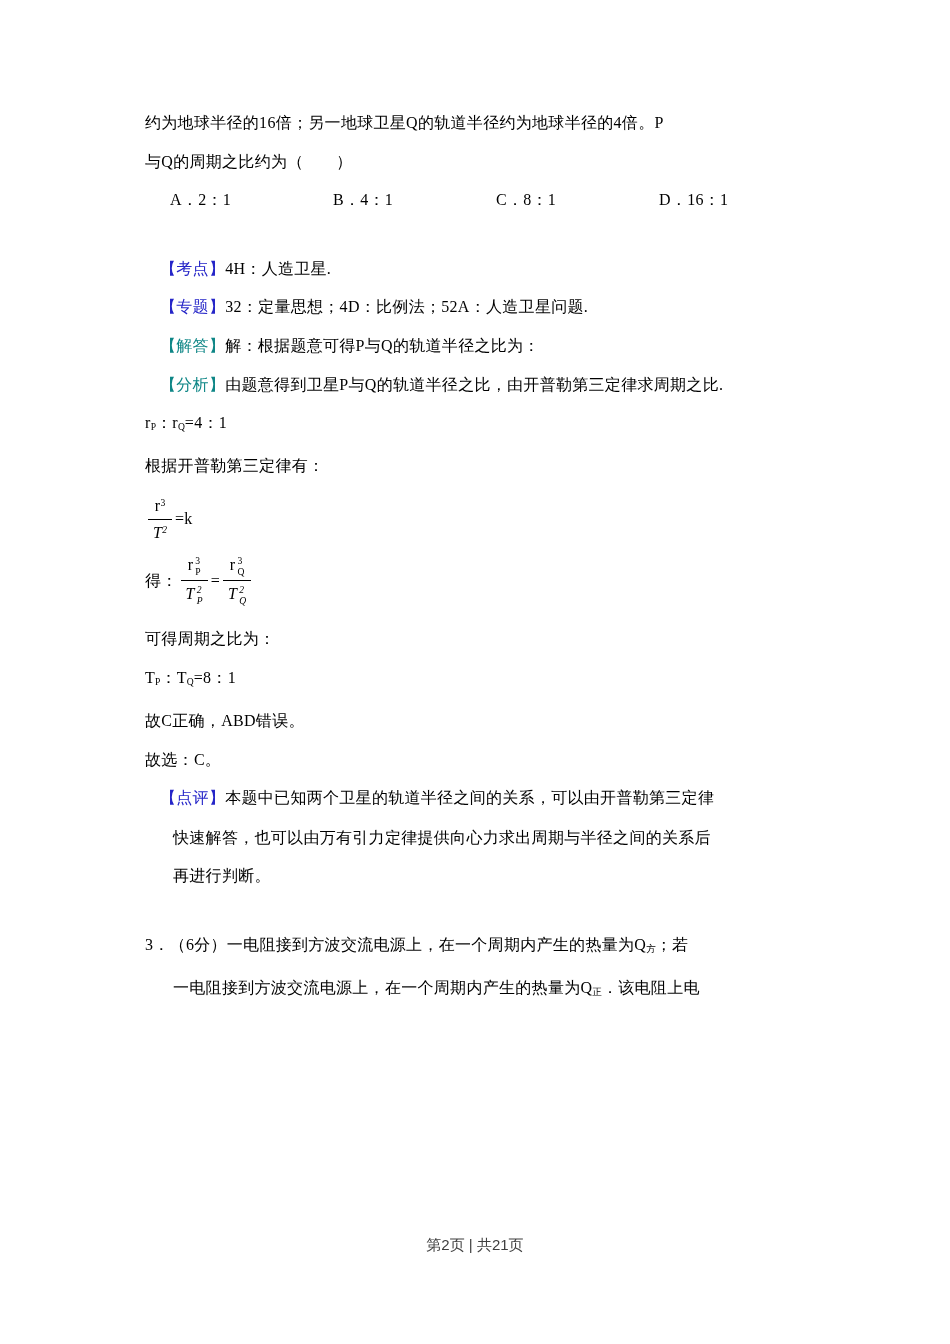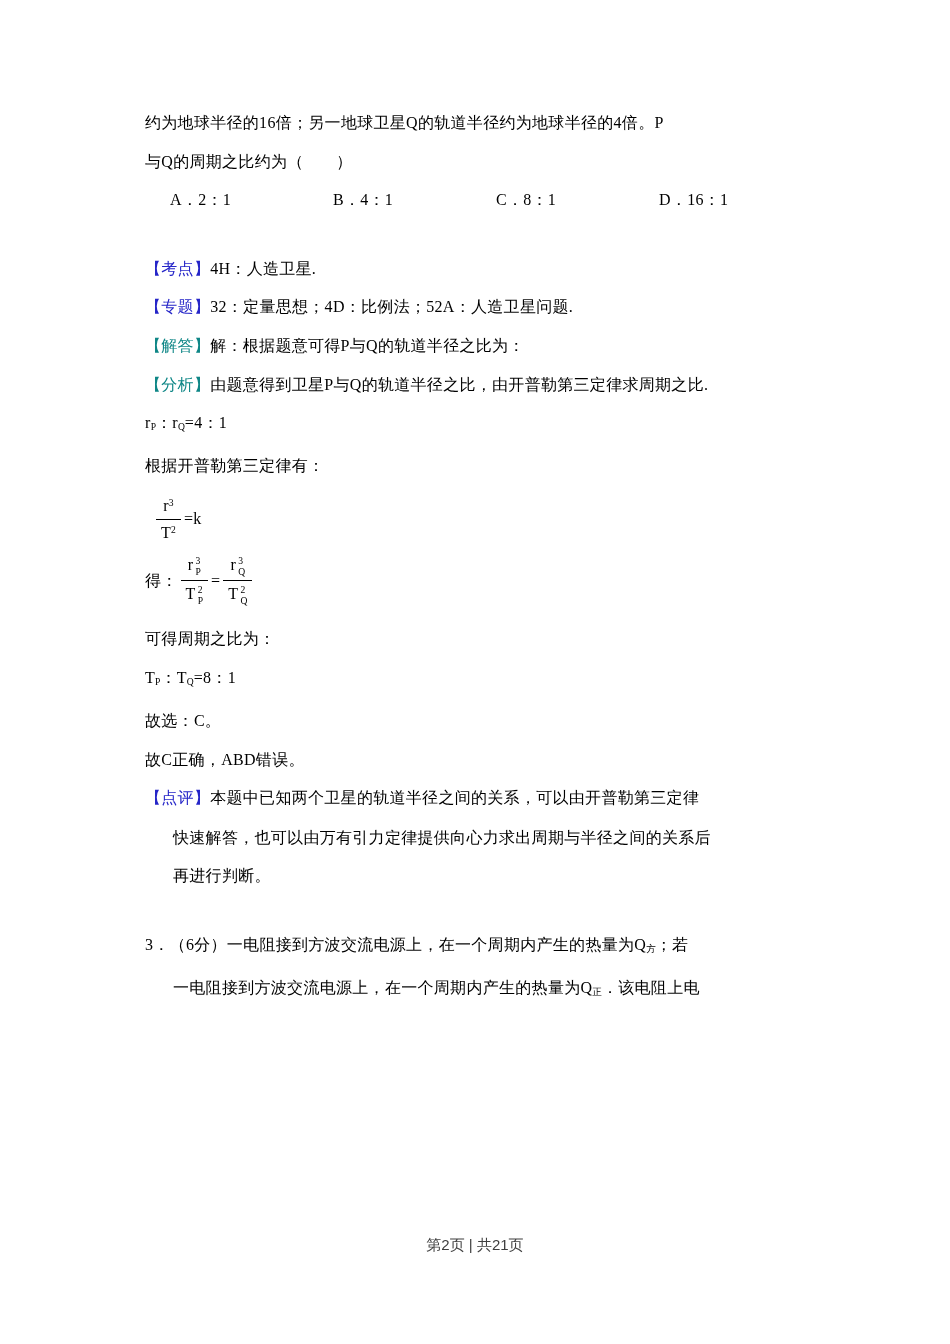--- a/index.html
+++ b/index.html
@@ -18,29 +18,29 @@
     top: 104px;
     left: 145px;
     width: 680px;
     font-size: 16px;
   }
   .line { line-height: 38.6px; min-height: 38.6px; letter-spacing: 0.3px; }
   .indent { padding-left: 28px; }
   .choices { padding-left: 25px; }
   .choice { display: inline-block; width: 163px; }
   .choice:last-child { width: auto; }
-  .tag { font-weight: normal; }
+  .tag { font-weight: normal; margin-left: 15px; }
   .sub { font-size: 0.60em; vertical-align: -0.25em; letter-spacing: 0; }
   .sup { font-size: 0.60em; vertical-align: 0.55em; letter-spacing: 0; }
   .eq { display: flex; align-items: center; line-height: 1.25; min-height: 0; }
-  .eq1 { margin: 10px 0 12px 8px; }
+  .eq1 { margin: 10px 0 12px 0; }
   .eq2 { margin: 12px 0 14px 0; }
   .frac { display: inline-block; text-align: center; vertical-align: middle; margin: 0 3px; }
   .frac .num { display: block; border-bottom: 1.3px solid #000; padding: 0 5px 3px 5px; }
-  .frac .den { display: block; padding: 3px 5px 0 5px; }
+  .frac .den { display: block; padding: 3px 5px 0 5px; font-style: italic; }
   .supsub {
     display: inline-flex; flex-direction: column; align-items: flex-start;
     font-size: 0.60em; line-height: 1.15; vertical-align: middle; margin-left: 2px;
     letter-spacing: 0;
   }
   .footer {
     position: absolute;
     left: 0; right: 0;
     top: 1236px;
     text-align: center;
@@ -90,22 +90,22 @@
               <span>Q</span>
             </span></span>
           <span class="den"><span>T</span><span class="supsub">
               <span>2</span>
               <span>Q</span>
             </span></span>
         </span>
       </div>
       <div class="line"><span>可得周期之比为：</span></div>
       <div class="line"><span>T</span><span class="sub">P</span><span>：T</span><span class="sub">Q</span><span>=8：1</span></div>
+      <div class="line"><span>故C正确，ABD错误。</span></div>
       <div class="line"><span>故选：C。</span></div>
-      <div class="line"><span>故C正确，ABD错误。</span></div>
       <div class="line"><span class="tag" style="color: rgb(37, 37, 200); font-family: Liberation Mono, monospace;">【点评】</span><span>本题中已知两个卫星的轨道半径之间的关系，可以由开普勒第三定律</span></div>
       <div class="line indent"><span>快速解答，也可以由万有引力定律提供向心力求出周期与半径之间的关系后</span></div>
       <div class="line indent"><span>再进行判断。</span></div>
       <div style="height: 30px;"></div>
       <div class="line"><span>3．（6分）一电阻接到方波交流电源上，在一个周期内产生的热量为Q</span><span class="sub">方</span><span>；若</span></div>
       <div class="line indent"><span>一电阻接到方波交流电源上，在一个周期内产生的热量为Q</span><span class="sub">正</span><span>．该电阻上电</span></div>
     </div>
   <div class="footer">
     <span>第2页 | 共21页</span>
   </div>

